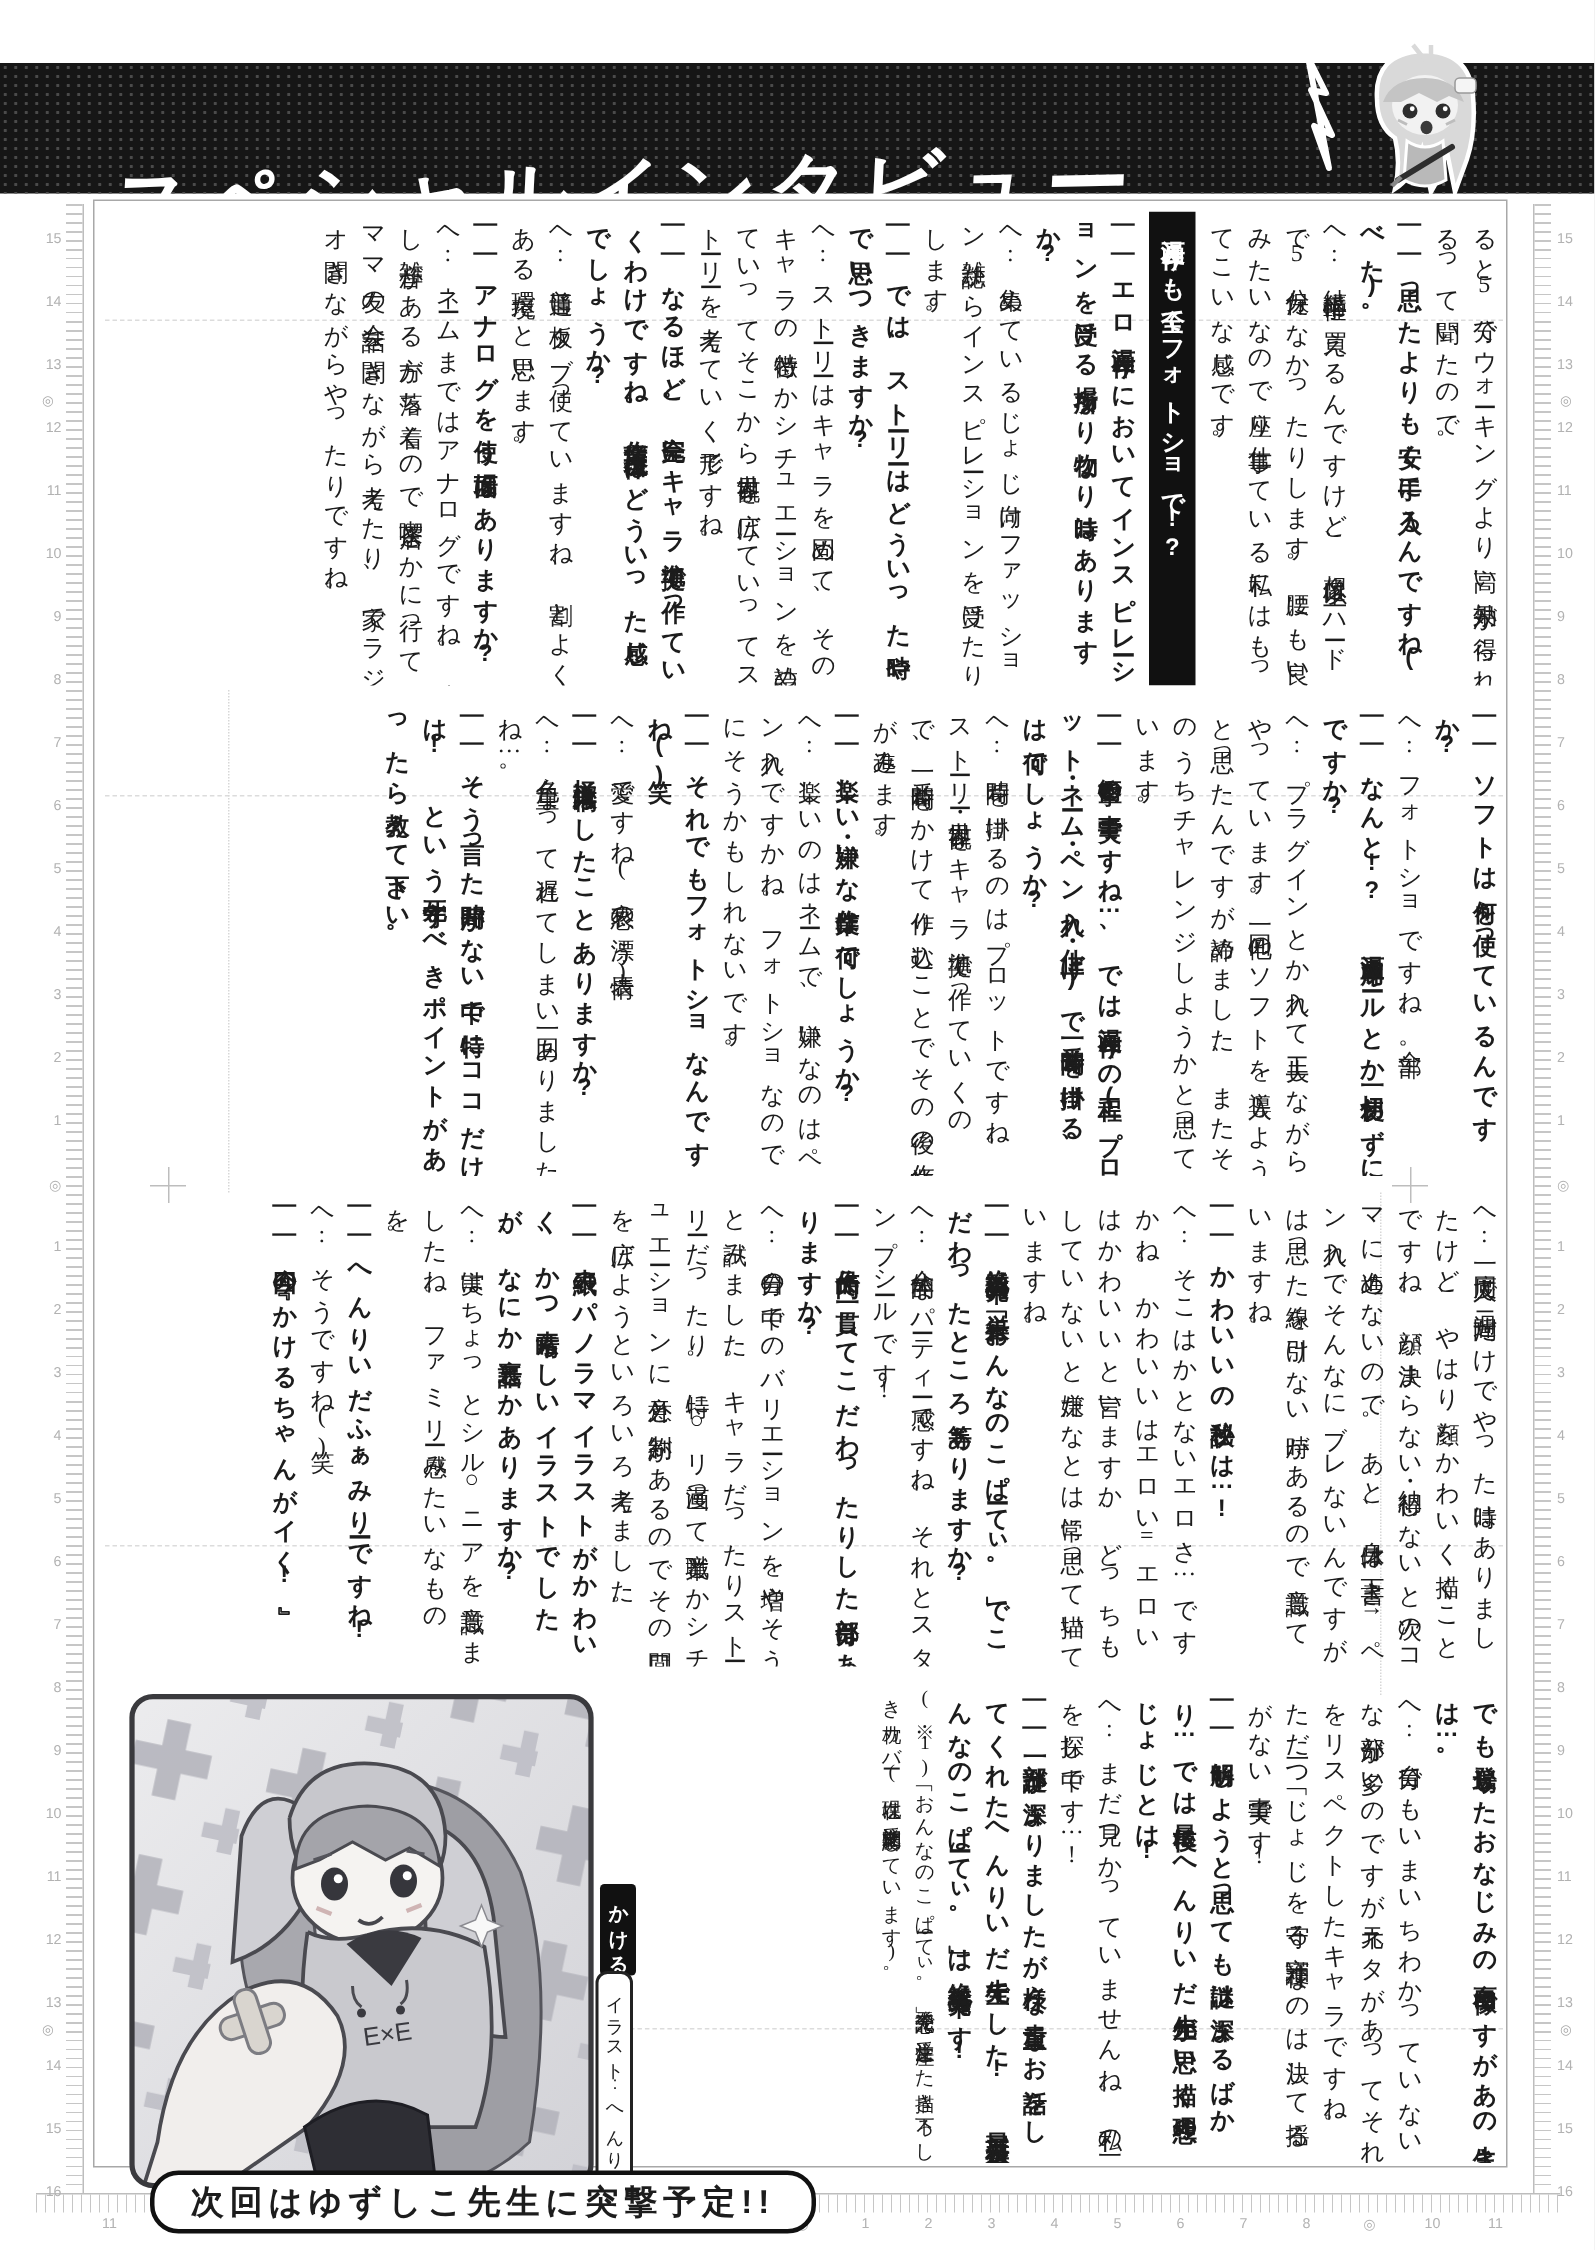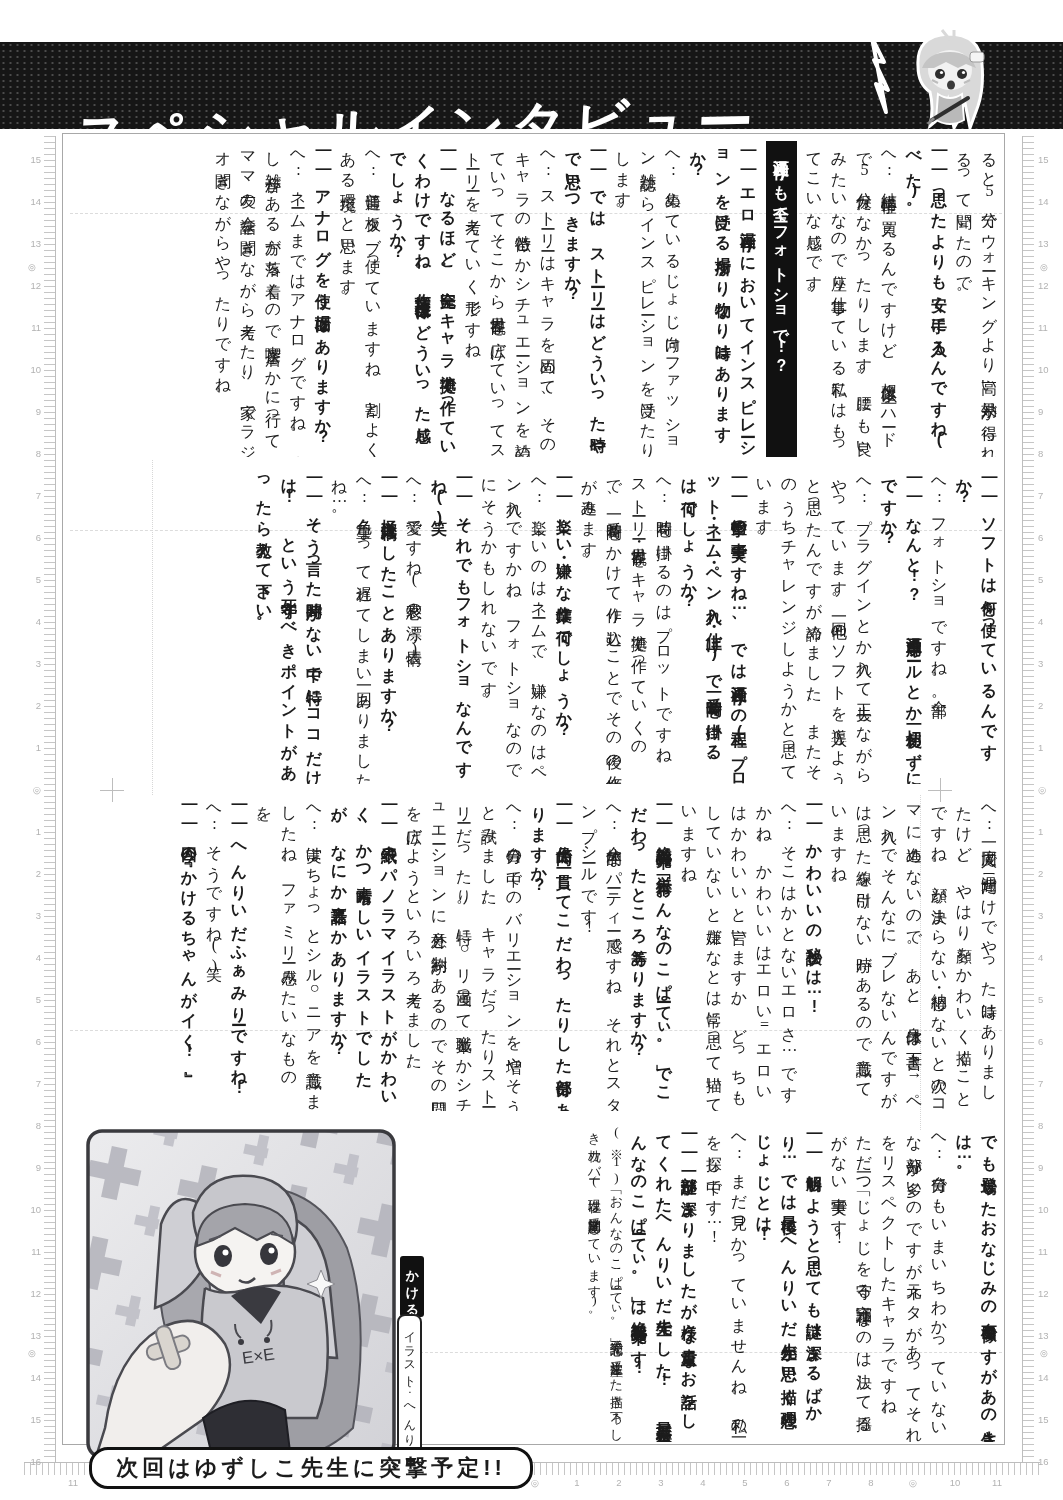--- a/index.html
+++ b/index.html
@@ -43,21 +43,21 @@
   .seg-n{font-size:13px;line-height:22px;letter-spacing:1px;}
   
   .illust{position:absolute;left:85px;top:1128px;width:312px;height:332px;}
   .cap-name{position:absolute;left:400px;top:1256px;writing-mode:vertical-rl;text-orientation:upright;
             background:#111;color:#fff;font-family:"Liberation Sans",sans-serif;font-weight:700;
             font-size:13px;padding:5px 3px;border-radius:3px;letter-spacing:2px;}
   .cap-credit{position:absolute;left:397px;top:1314px;writing-mode:vertical-rl;text-orientation:upright;
             background:#fff;border:2px solid #222;border-radius:8px;font-size:12px;
             font-family:"Liberation Sans",sans-serif;padding:7px 2px;letter-spacing:1px;}
   
-  .footer-banner{position:absolute;left:89px;top:1447px;width:438px;height:36px;background:#fff;
+  .footer-banner{position:absolute;left:100px;top:1447px;width:438px;height:36px;background:#fff;
             border:3px solid #111;border-radius:19px;display:flex;align-items:center;justify-content:center;}
   .footer-banner span{font-family:"Liberation Sans",sans-serif;font-weight:700;font-size:22px;
             letter-spacing:4px;white-space:nowrap;}
 </style>
 </head>
 <body>
 
 <div class="page">
 
   <div class="banner">

